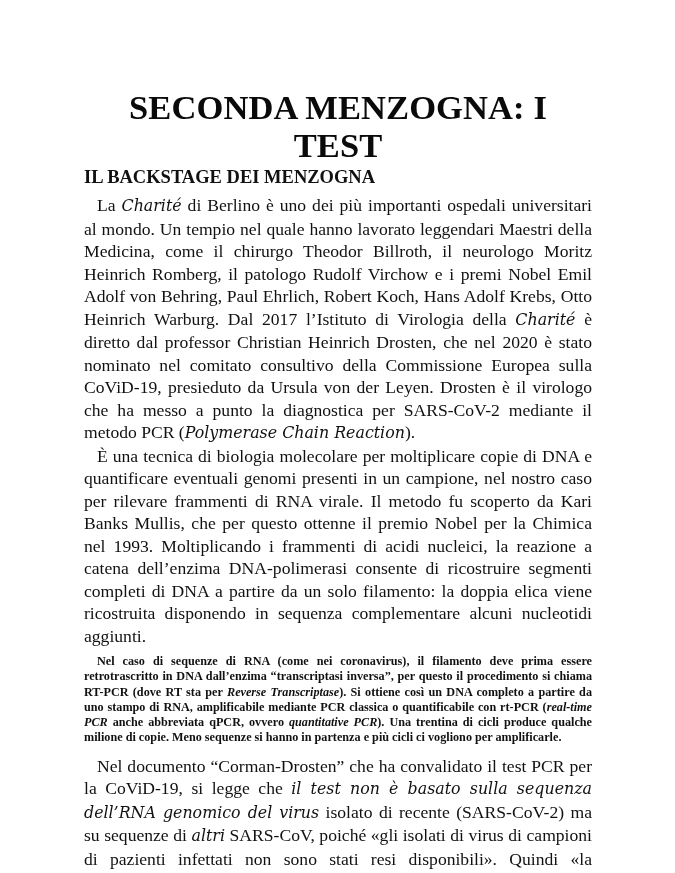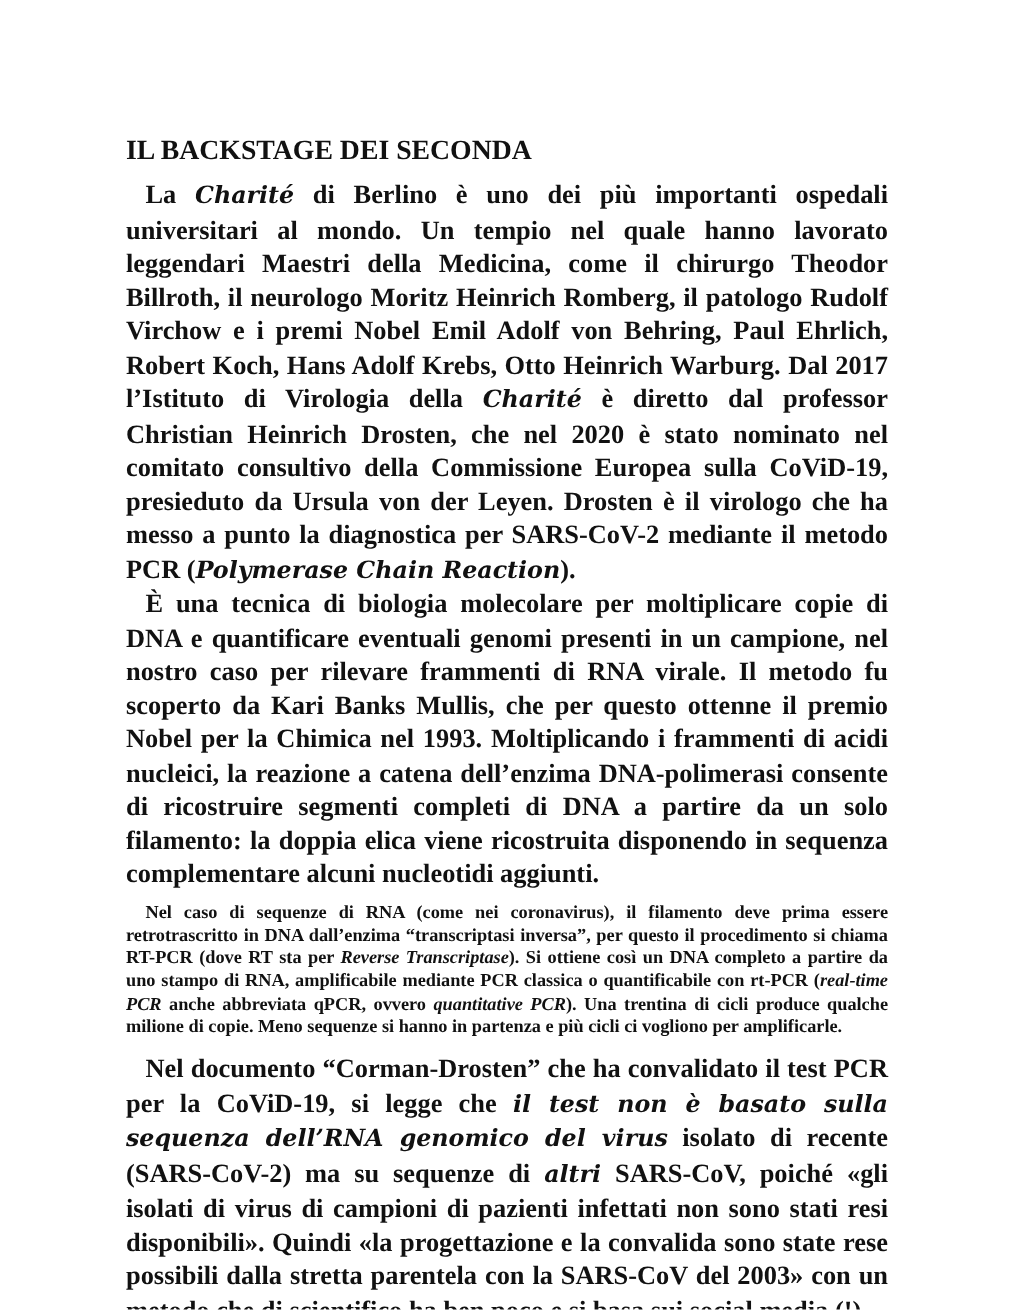--- a/index.html
+++ b/index.html
@@ -38,21 +38,20 @@
       line-height: 22px;
       margin: 2px 0 6px 0;
       color: #111;
     }
     .body-p {
       font-size: 17.6px;
       line-height: 22.5px;
       text-align: justify;
       text-indent: 13px;
       margin: 0;
-      font-weight: bold;
     }
     .body-p i, .note i {
       font-family: "DejaVu Serif", serif;
       font-style: italic;
       font-size: 0.9em;
     }
     .note {
       font-size: 12.2px;
       line-height: 15.3px;
       text-align: justify;
@@ -62,21 +61,22 @@
     }
     .note i {
       font-family: "Liberation Serif", serif;
       font-size: 1em;
     }
   </style>
 </head>
 <body>
 
 <div class="page">
-  <h2 class="subtitle">IL BACKSTAGE DEI SECONDA</h2>
+  <h1 class="title">SECONDA MENZOGNA: I TEST</h1>
+  <h2 class="subtitle">IL BACKSTAGE DEI MENZOGNA</h2>
 
   <p class="body-p"><span>La </span><i>Charité</i><span> di Berlino è uno dei più importanti ospedali universitari al mondo. Un tempio nel quale hanno lavorato leggendari Maestri della Medicina, come il chirurgo Theodor Billroth, il neurologo Moritz Heinrich Romberg, il patologo Rudolf Virchow e i premi Nobel Emil Adolf von Behring, Paul Ehrlich, Robert Koch, Hans Adolf Krebs, Otto Heinrich Warburg. Dal 2017 l’Istituto di Virologia della </span><i>Charité</i><span> è diretto dal professor Christian Heinrich Drosten, che nel 2020 è stato nominato nel comitato consultivo della Commissione Europea sulla CoViD-19, presieduto da Ursula von der Leyen. Drosten è il virologo che ha messo a punto la diagnostica per SARS-CoV-2 mediante il metodo PCR (</span><i>Polymerase Chain Reaction</i><span>).</span></p>
 
   <p class="body-p"><span>È una tecnica di biologia molecolare per moltiplicare copie di DNA e quantificare eventuali genomi presenti in un campione, nel nostro caso per rilevare frammenti di RNA virale. Il metodo fu scoperto da Kari Banks Mullis, che per questo ottenne il premio Nobel per la Chimica nel 1993. Moltiplicando i frammenti di acidi nucleici, la reazione a catena dell’enzima DNA-polimerasi consente di ricostruire segmenti completi di DNA a partire da un solo filamento: la doppia elica viene ricostruita disponendo in sequenza complementare alcuni nucleotidi aggiunti.</span></p>
 
   <p class="note"><span>Nel caso di sequenze di RNA (come nei coronavirus), il filamento deve prima essere retrotrascritto in DNA dall’enzima “transcriptasi inversa”, per questo il procedimento si chiama RT-PCR (dove RT sta per </span><i>Reverse Transcriptase</i><span>). Si ottiene così un DNA completo a partire da uno stampo di RNA, amplificabile mediante PCR classica o quantificabile con rt-PCR (</span><i>real-time PCR</i><span> anche abbreviata qPCR, ovvero </span><i>quantitative PCR</i><span>). Una trentina di cicli produce qualche milione di copie. Meno sequenze si hanno in partenza e più cicli ci vogliono per amplificarle.</span></p>
 
   <p class="body-p"><span>Nel documento “Corman-Drosten” che ha convalidato il test PCR per la CoViD-19, si legge che </span><i>il test non è basato sulla sequenza dell’RNA genomico del virus</i><span> isolato di recente (SARS-CoV-2) ma su sequenze di </span><i>altri</i><span> SARS-CoV, poiché «gli isolati di virus di campioni di pazienti infettati non sono stati resi disponibili». Quindi «la progettazione e la convalida sono state rese possibili dalla stretta parentela con la SARS-CoV del 2003» con un metodo che di scientifico ha ben poco e si basa sui social media (!).</span></p>
 </div>
 

